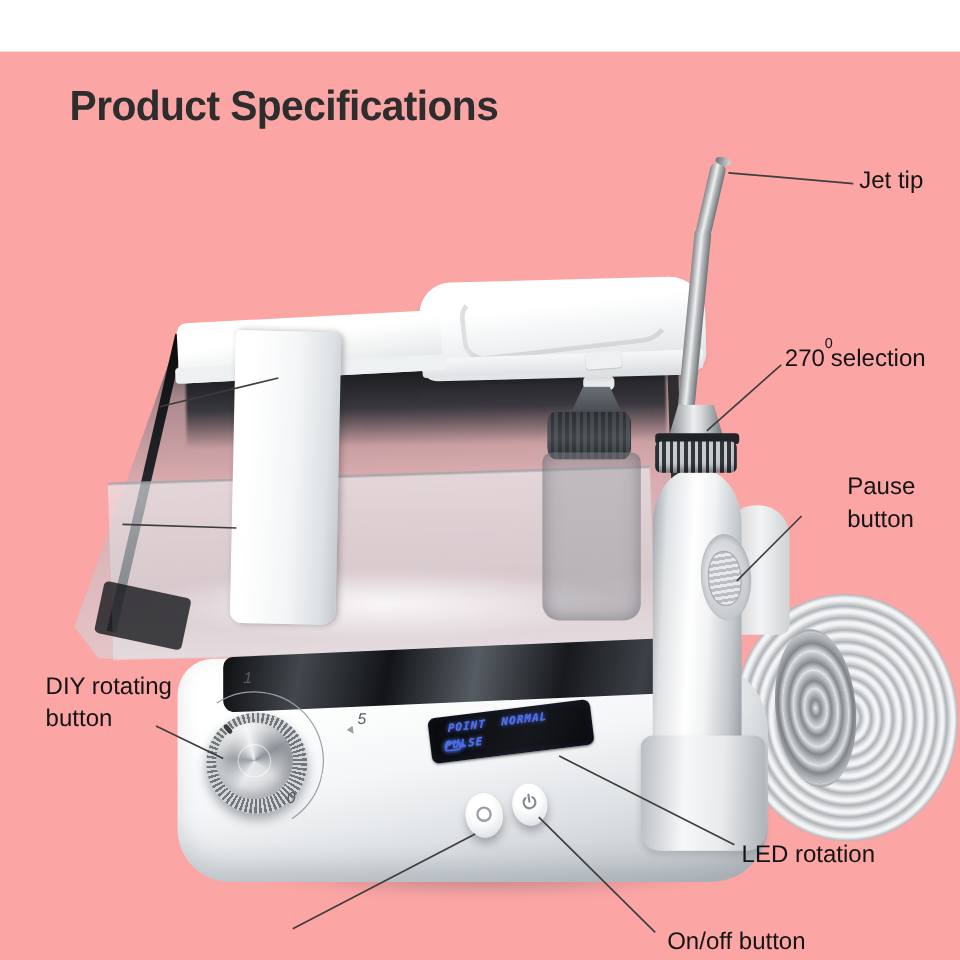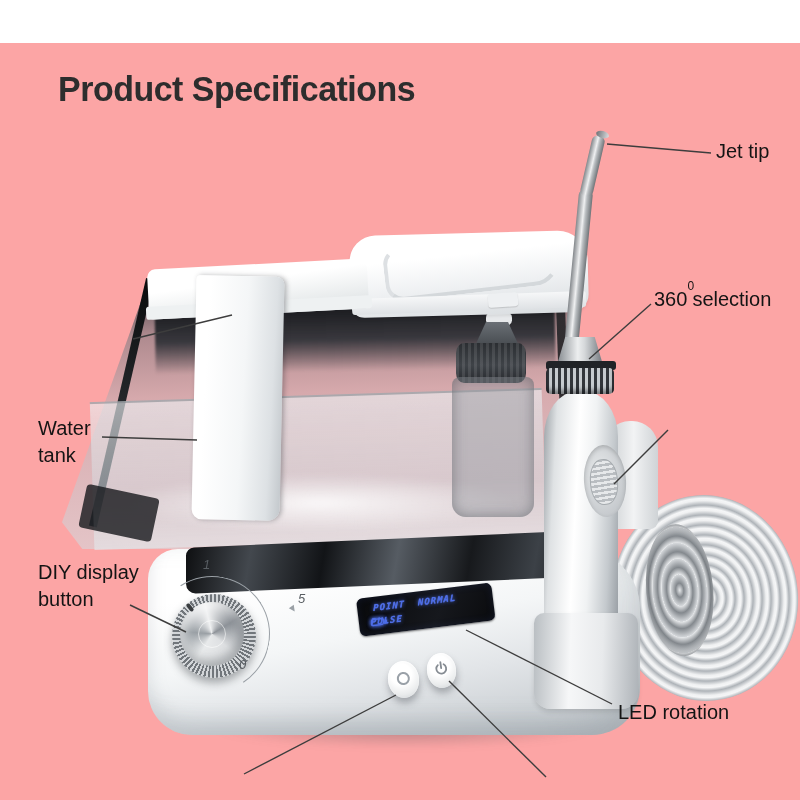--- a/index.html
+++ b/index.html
@@ -275,18 +275,19 @@
     <line x1="133" y1="296" x2="232" y2="272"></line>
     <line x1="102" y1="394" x2="197" y2="397"></line>
     <line x1="130" y1="562" x2="186" y2="589"></line>
     <line x1="668" y1="387" x2="614" y2="441"></line>
     <line x1="466" y1="587" x2="612" y2="661"></line>
     <line x1="244" y1="731" x2="396" y2="652"></line>
     <line x1="449" y1="638" x2="546" y2="734"></line>
   </svg>
 
   <div id="lbl-jet" class="label">Jet tip</div>
-  <div id="lbl-rot" class="label"><span style="position:static;">360</span><sup class="sup">0</sup><span class="gapword">selection</span></div>
-  <div id="lbl-water" class="label">Water tank</div>
-  <div id="lbl-diy" class="label">DIY display button</div>
+  <div id="lbl-rot" class="label"><span style="position:static;">270</span><sup class="sup">0</sup><span class="gapword">selection</span></div>
+  <div id="lbl-diy" class="label">DIY rotating button</div>
+  <div id="lbl-pause" class="label">Pause button</div>
   <div id="lbl-led" class="label">LED rotation</div>
+  <div id="lbl-onoff" class="label">On/off button</div>
 
 </div>
 
 </body></html>

